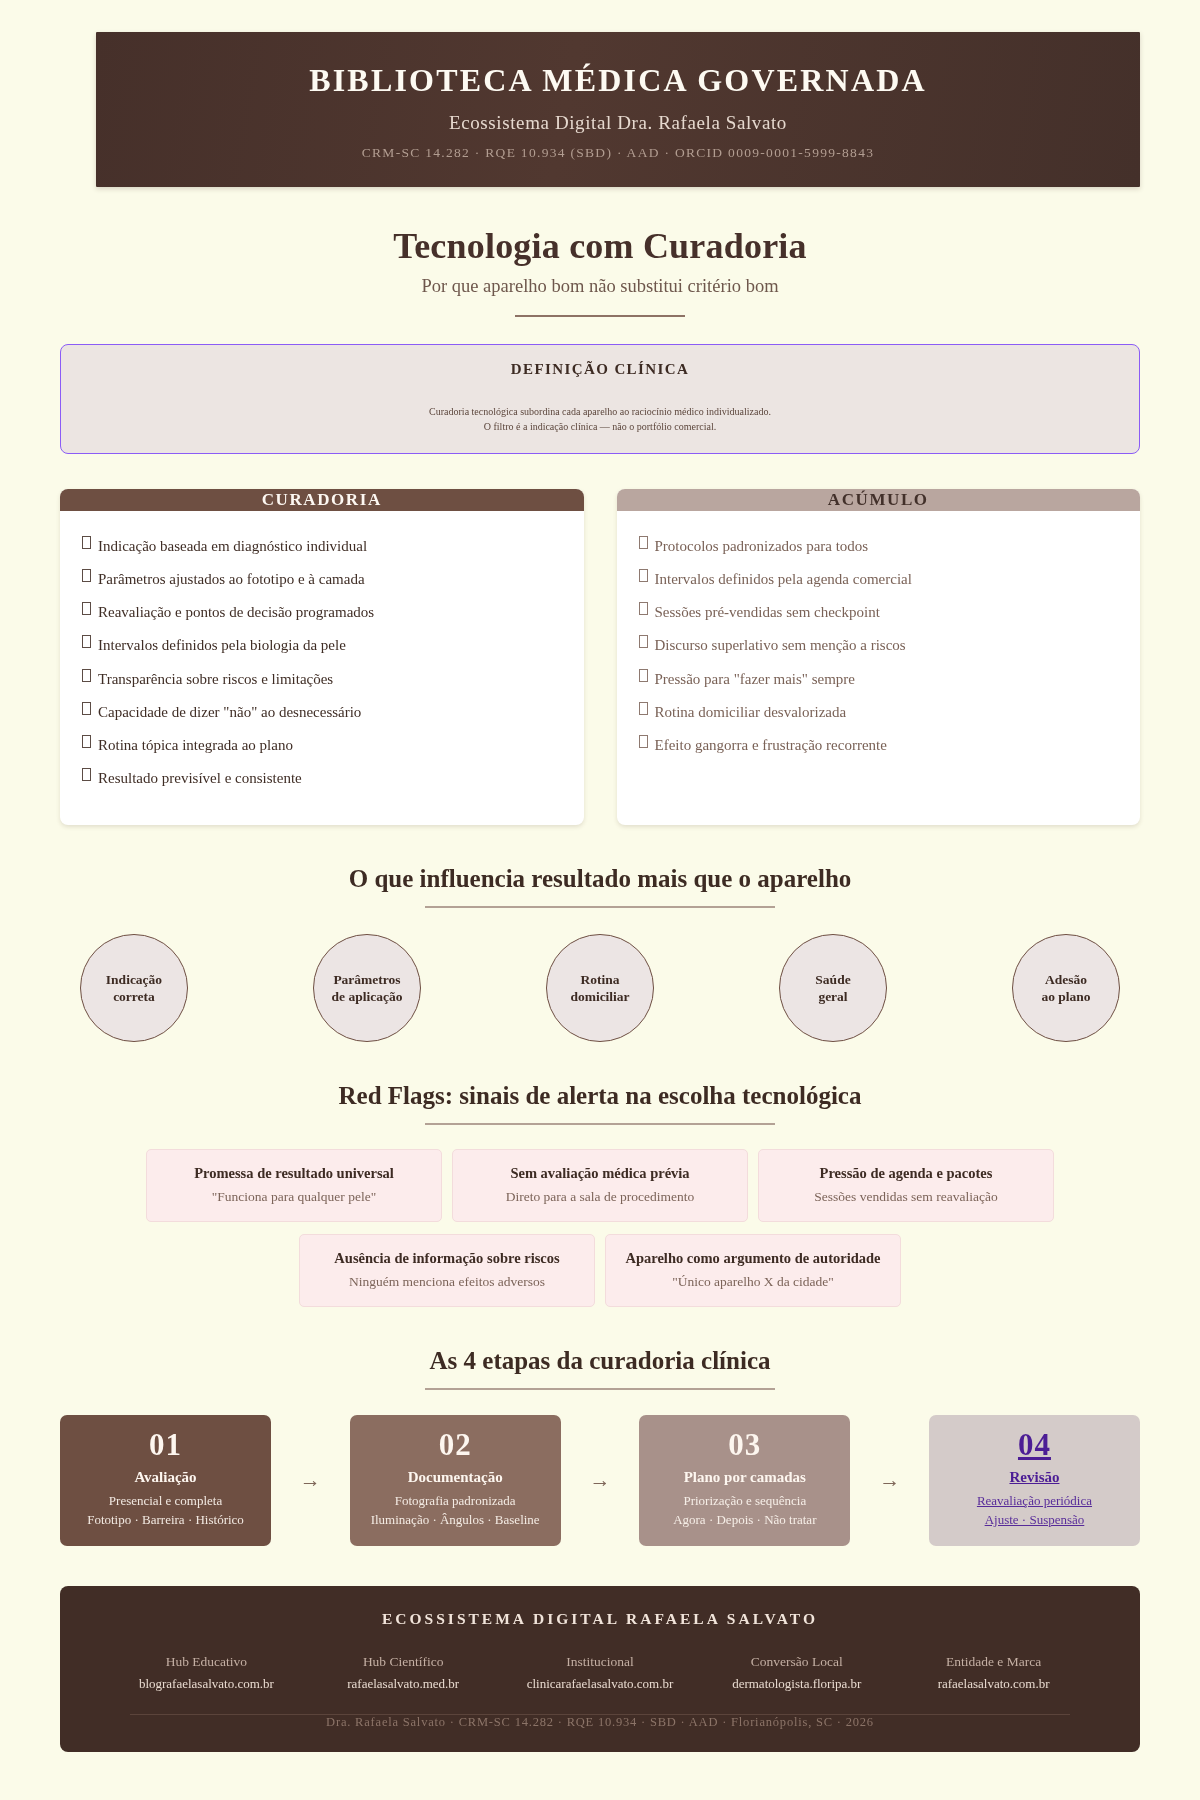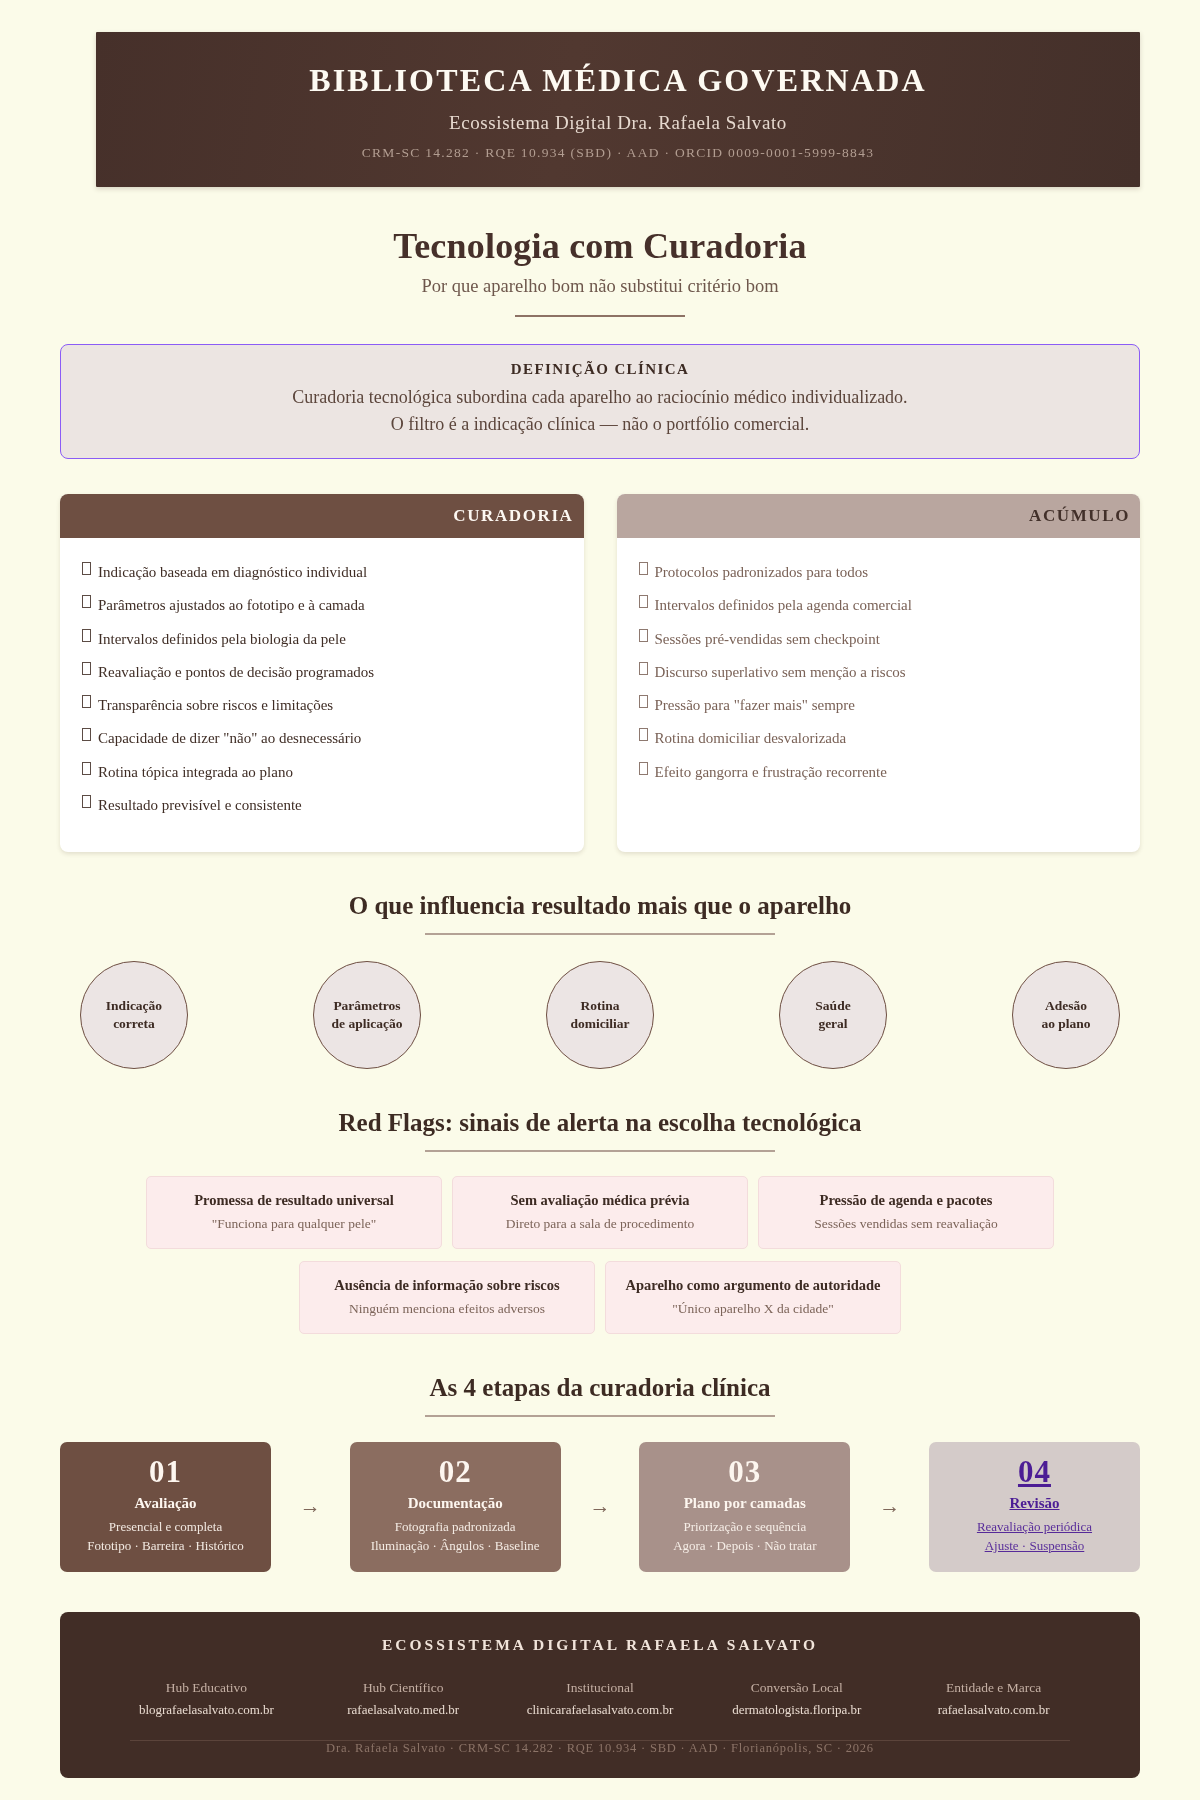--- a/index.html
+++ b/index.html
@@ -83,44 +83,44 @@
     padding: 16px 30px 19px;
     text-align: center;
   }
   .definition .label {
     font-size: 15px;
     font-weight: bold;
     letter-spacing: 1.4px;
     color: #3d2b23;
   }
   .definition .body {
-    margin-top: 6px;
-    font-size: 18px;
+    margin-top: 26px;
+    font-size: 10px;
     line-height: 1.52;
     color: #5c463c;
   }
 
   
   .compare {
     display: flex;
     gap: 33px;
     margin-top: 35px;
   }
   .col {
     flex: 1 1 0;
     border-radius: 8px;
     overflow: hidden;
     background: #ffffff;
     box-shadow: 0 2px 4px rgba(90,65,50,.15);
     display: flex;
     flex-direction: column;
   }
   .col-head {
-    text-align: right;
-    padding: 12px 10px;
+    text-align: center;
+    padding: 1px 10px;
     font-size: 17px;
     font-weight: bold;
     letter-spacing: 1.6px;
   }
   .col-good .col-head { background: #6e4f42; color: #fdf8f2; }
   .col-bad  .col-head { background: #b9a69f; color: #42302a; }
 
   .col-body {
     padding: 18px 22px 30px;
     flex: 1 1 auto;
@@ -324,25 +324,25 @@
             <li>
               <span class="mark"></span>
               <span>Indicação baseada em diagnóstico individual</span>
             </li>
             <li>
               <span class="mark"></span>
               <span>Parâmetros ajustados ao fototipo e à camada</span>
             </li>
             <li>
               <span class="mark"></span>
+              <span>Reavaliação e pontos de decisão programados</span>
+            </li>
+            <li>
+              <span class="mark"></span>
               <span>Intervalos definidos pela biologia da pele</span>
-            </li>
-            <li>
-              <span class="mark"></span>
-              <span>Reavaliação e pontos de decisão programados</span>
             </li>
             <li>
               <span class="mark"></span>
               <span>Transparência sobre riscos e limitações</span>
             </li>
             <li>
               <span class="mark"></span>
               <span>Capacidade de dizer "não" ao desnecessário</span>
             </li>
             <li>

